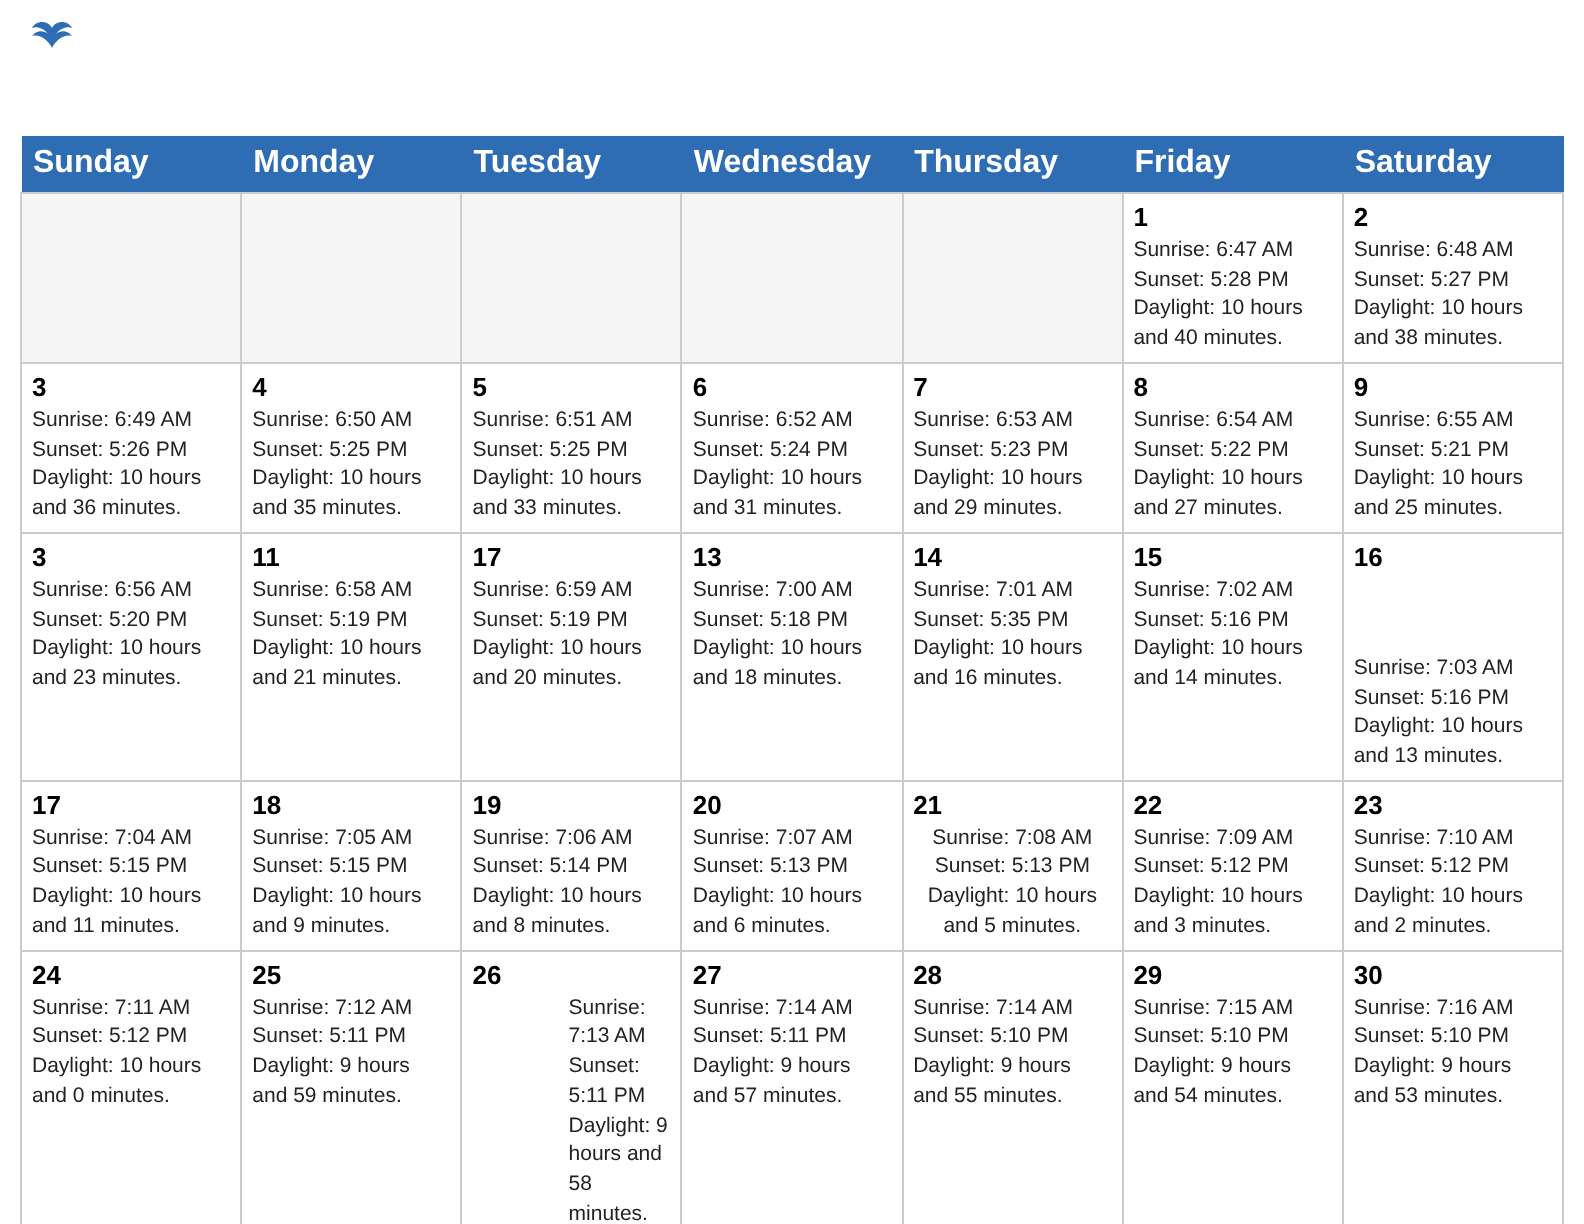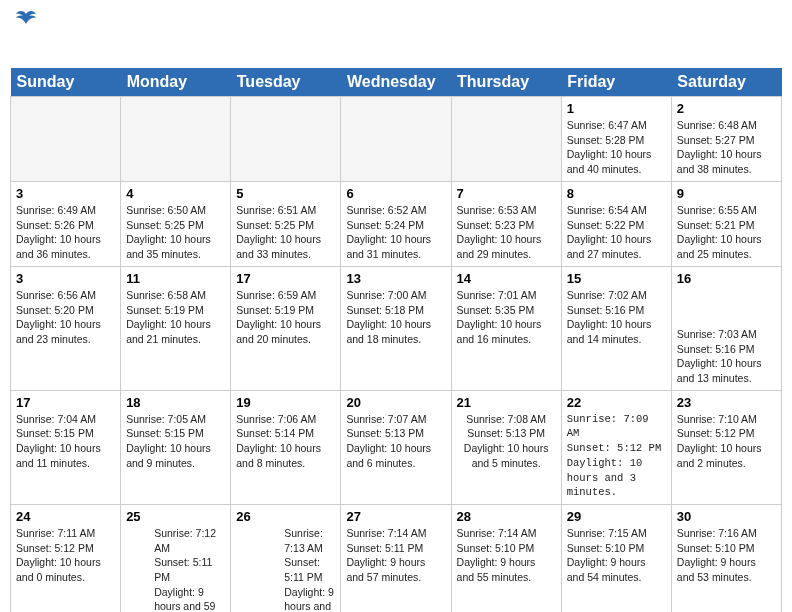--- a/index.html
+++ b/index.html
@@ -256,41 +256,41 @@
 Daylight: 10 hours and 6 minutes.</div>
         </td>
         <td>
           <span class="day-num">21</span>
           <div class="day-info" style="white-space: pre-line; text-align: center;">Sunrise: 7:08 AM
 Sunset: 5:13 PM
 Daylight: 10 hours and 5 minutes.</div>
         </td>
         <td>
           <span class="day-num">22</span>
-          <div class="day-info" style="white-space: pre-line; font-family: Liberation Mono, monospace;">Sunrise: 7:09 AM
+          <div class="day-info" style="white-space: pre-line;">Sunrise: 7:09 AM
 Sunset: 5:12 PM
 Daylight: 10 hours and 3 minutes.</div>
         </td>
         <td>
           <span class="day-num">23</span>
           <div class="day-info" style="white-space: pre-line;">Sunrise: 7:10 AM
 Sunset: 5:12 PM
 Daylight: 10 hours and 2 minutes.</div>
         </td>
       </tr>
       <tr>
         <td>
           <span class="day-num">24</span>
           <div class="day-info" style="white-space: pre-line;">Sunrise: 7:11 AM
 Sunset: 5:12 PM
 Daylight: 10 hours and 0 minutes.</div>
         </td>
         <td>
           <span class="day-num">25</span>
-          <div class="day-info" style="white-space: pre-line; margin-left: 28px;">Sunrise: 7:12 AM
+          <div class="day-info" style="white-space: pre-line;">Sunrise: 7:12 AM
 Sunset: 5:11 PM
 Daylight: 9 hours and 59 minutes.</div>
         </td>
         <td>
           <span class="day-num">26</span>
           <div class="day-info" style="white-space: pre-line; margin-left: 48px;">Sunrise: 7:13 AM
 Sunset: 5:11 PM
 Daylight: 9 hours and 58 minutes.</div>
         </td>
         <td>

